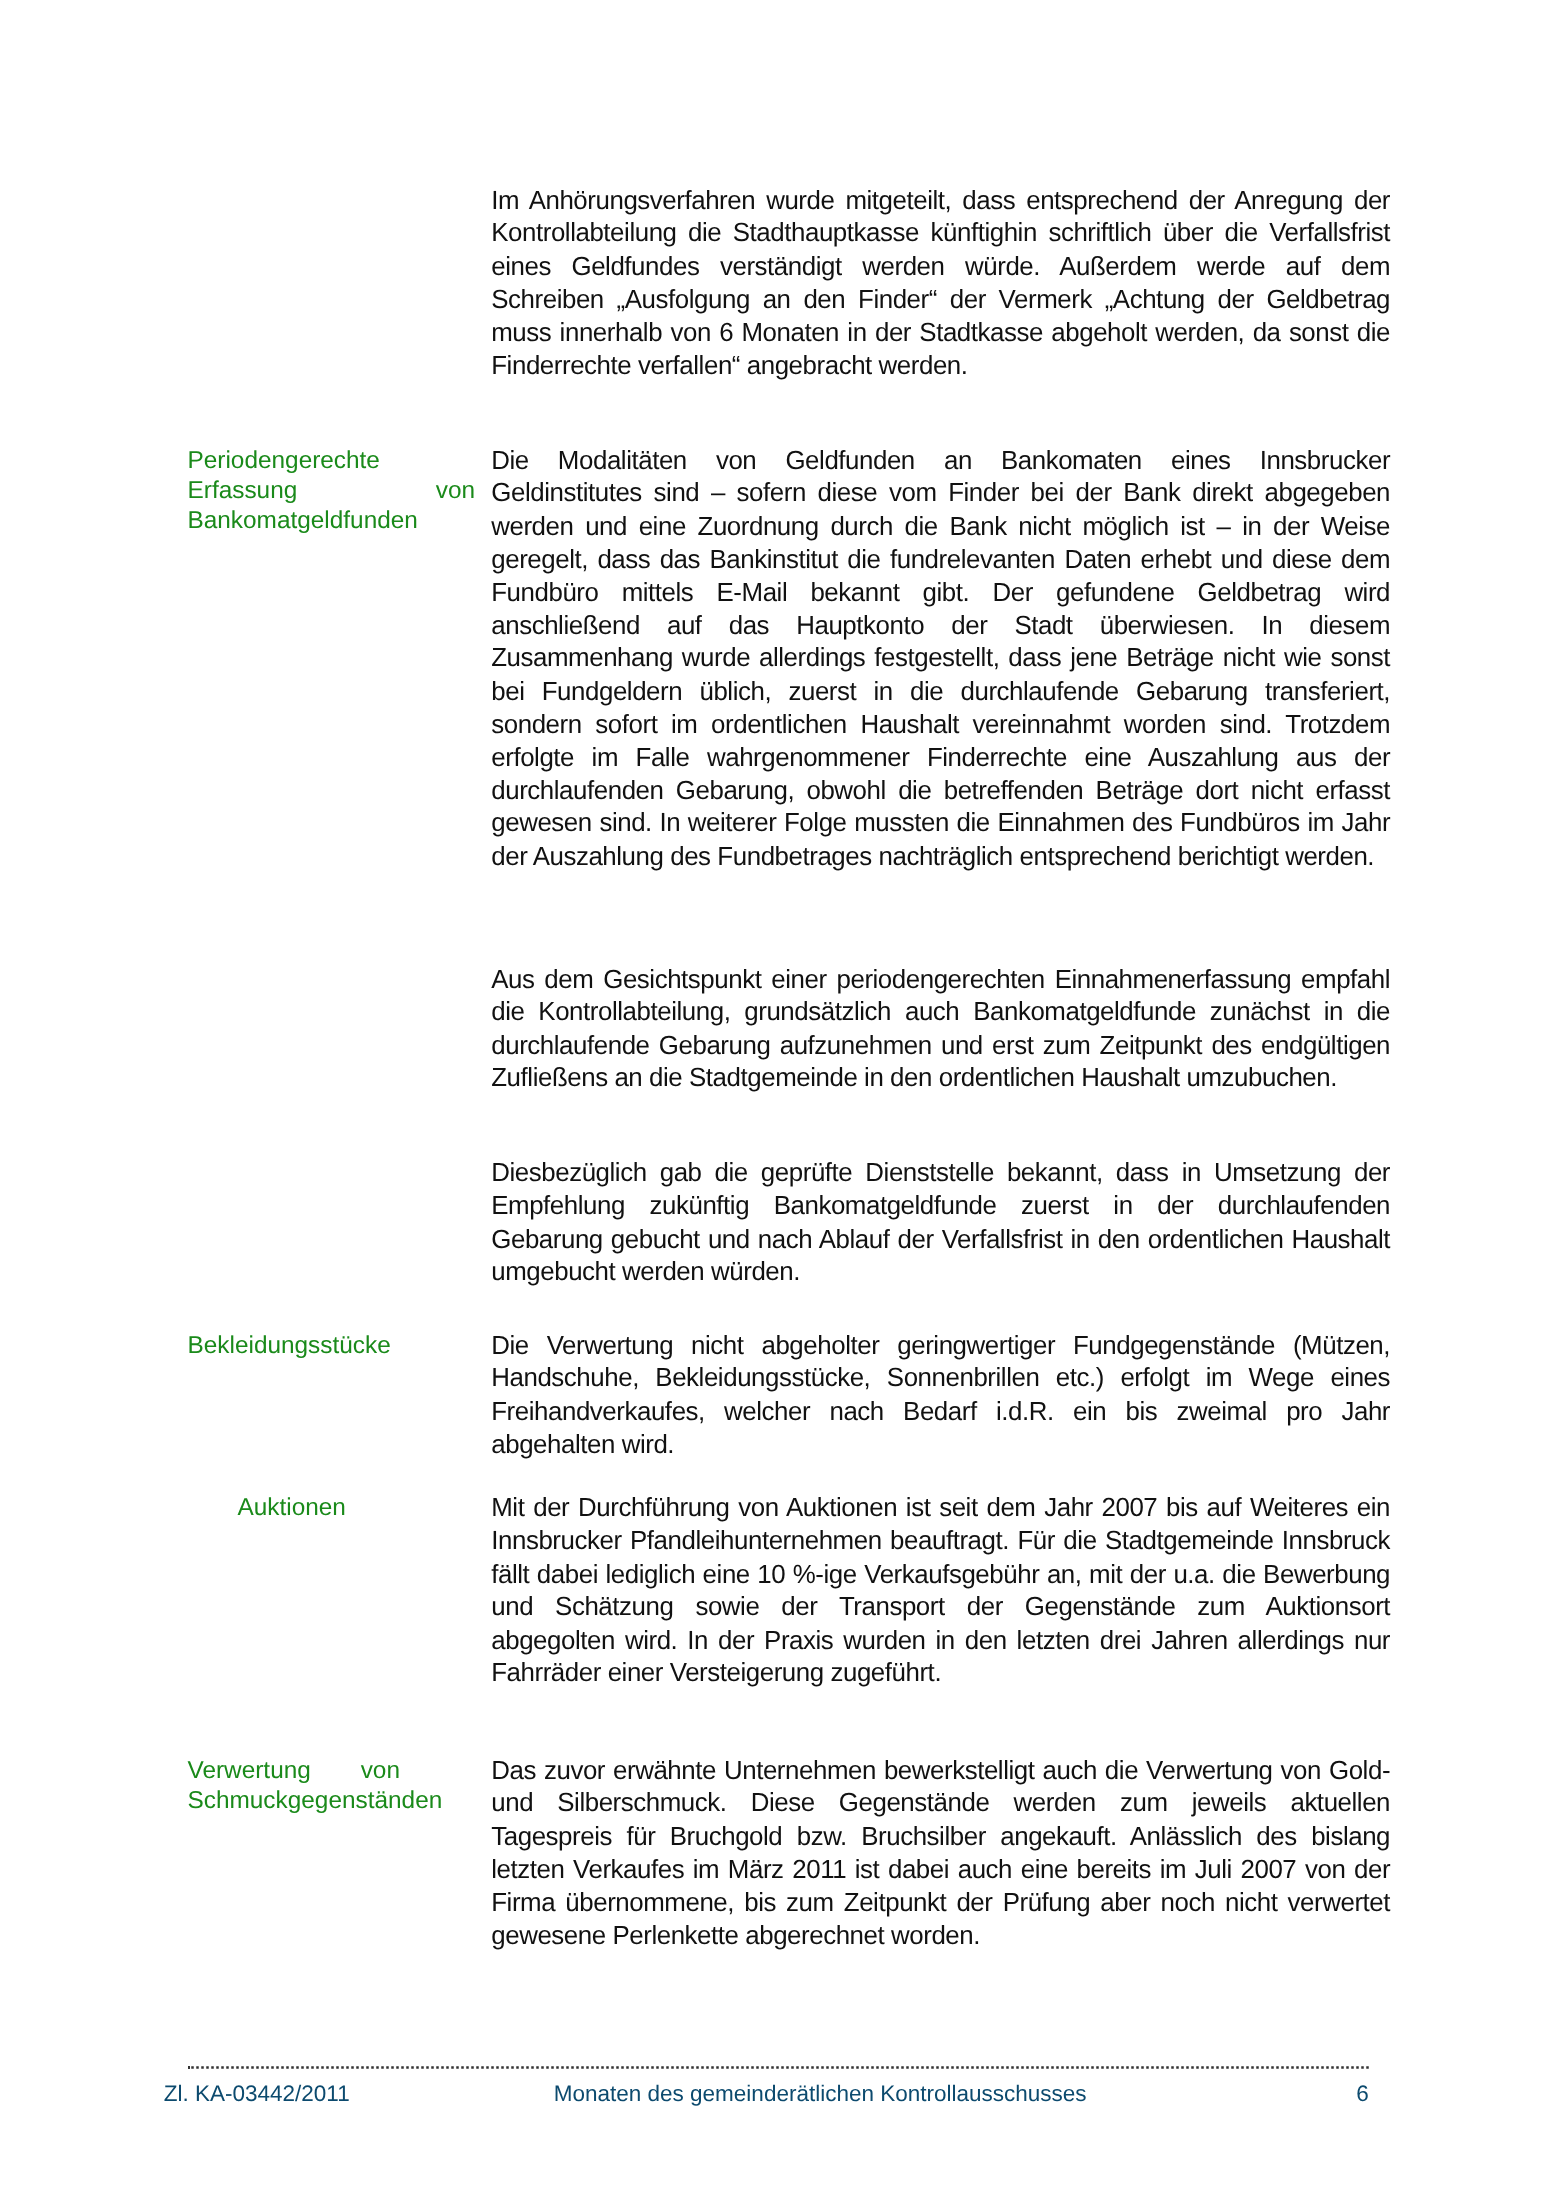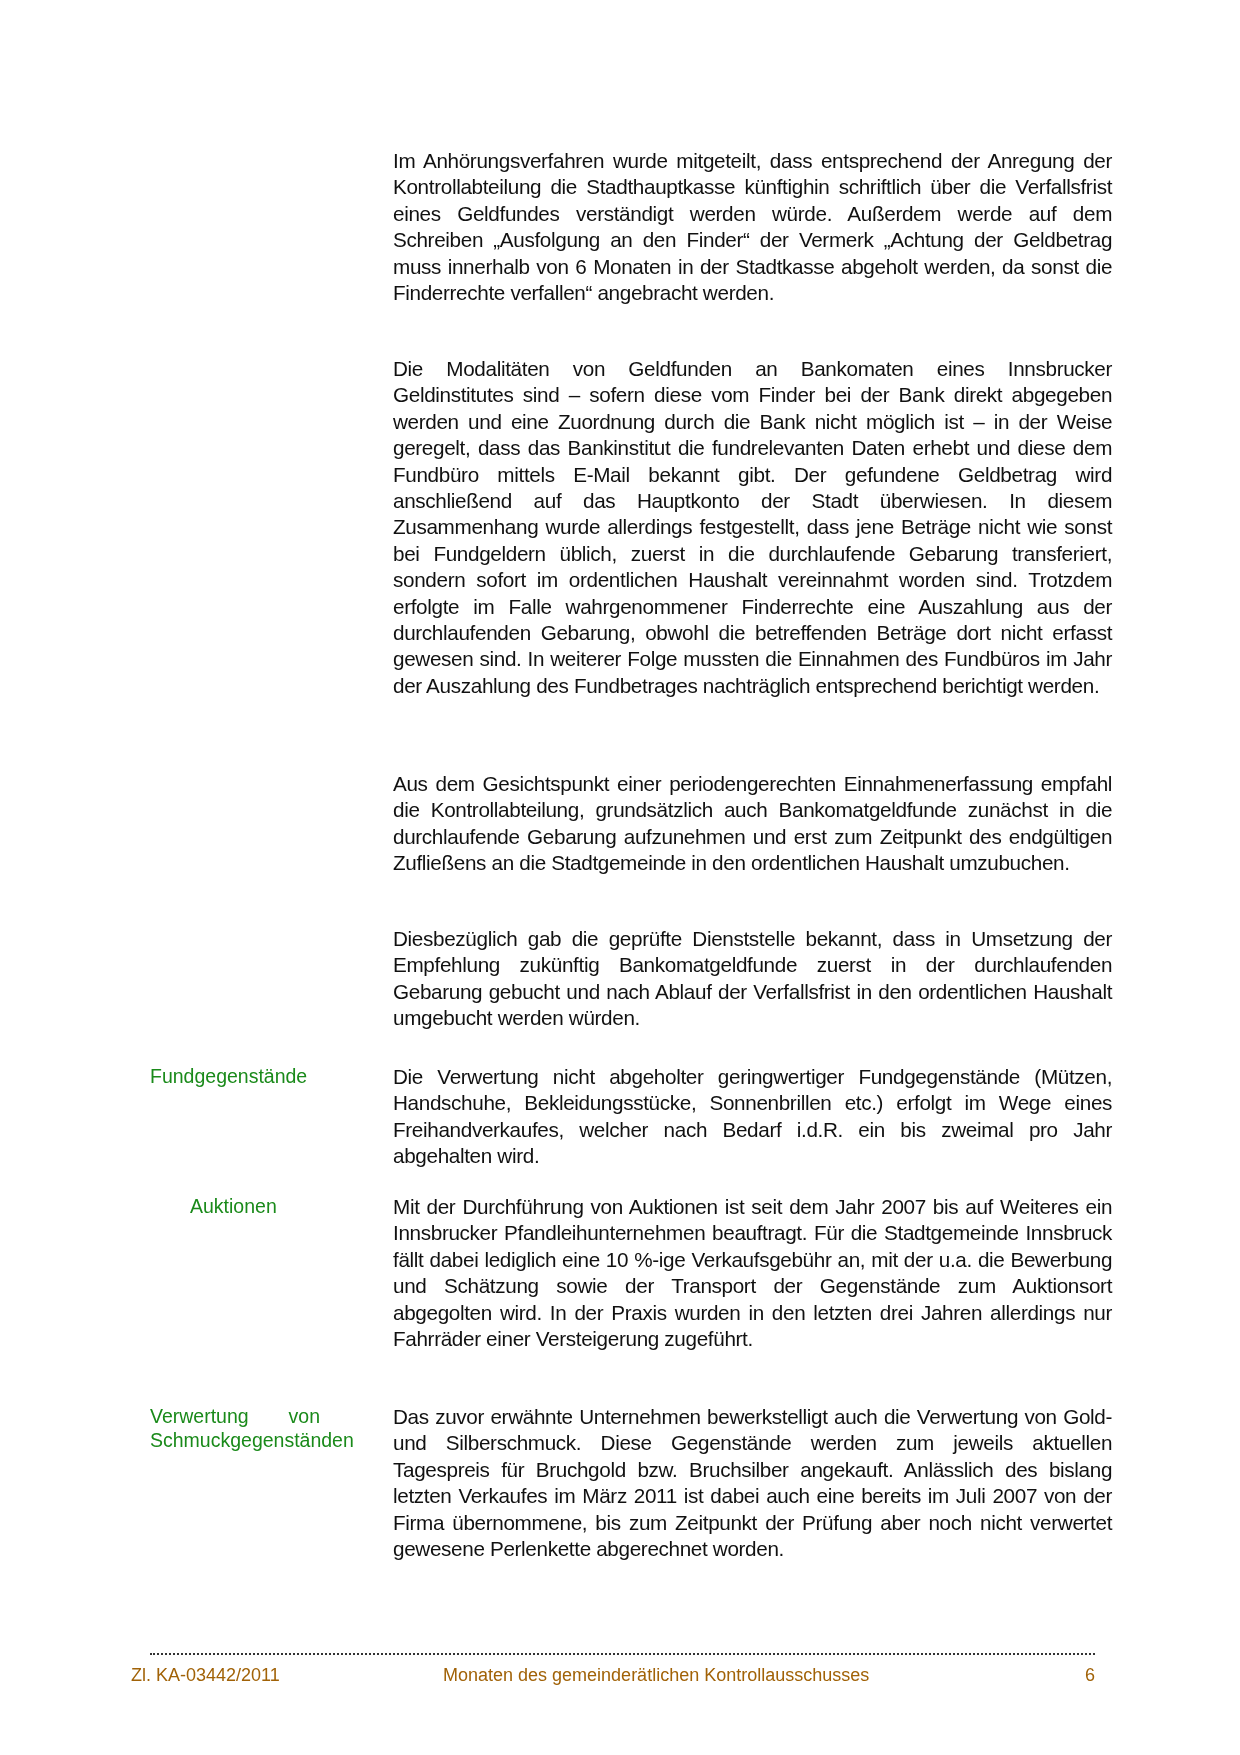--- a/index.html
+++ b/index.html
@@ -14,47 +14,48 @@
       position: absolute; left: 393px; width: 730px;
       font-family: "Liberation Sans", sans-serif; font-size: 21px; line-height: 26.4px;
       color: #111; text-align: justify; letter-spacing: -0.35px;
       transform: scaleX(0.985); transform-origin: left top;
     }
     .body p { margin: 0; }
     .footer-rule {
       position: absolute; left: 150px; top: 1650px; width: 945px; height: 3px;
       border-bottom: 2px dotted #333;
     }
-    .footer { position: absolute; top: 1665px; font-family: "Liberation Sans", sans-serif; font-size: 18px; color: #a16207; }
+    .footer { position: absolute; top: 1665px; font-family: "Liberation Sans", sans-serif; font-size: 18px; color: #0c4a6e; }
     .f-left { left: 131px; }
     .f-mid { left: 443px; }
     .f-right { left: 1085px; }
   </style>
 </head>
 <body>
 
 <div class="page">
 
   <div class="body" style="top:148px;">
     <p>Im Anhörungsverfahren wurde mitgeteilt, dass entsprechend der Anregung der Kontrollabteilung die Stadthauptkasse künftighin schriftlich über die Verfallsfrist eines Geldfundes verständigt werden würde. Außerdem werde auf dem Schreiben „Ausfolgung an den Finder“ der Vermerk „Achtung der Geldbetrag muss innerhalb von 6 Monaten in der Stadtkasse abgeholt werden, da sonst die Finderrechte verfallen“ angebracht werden.</p>
   </div>
 
+  <div class="side" style="top:356px;">Periodengerechte Erfassung von Bankomatgeldfunden</div>
   <div class="body" style="top:356px;">
     <p>Die Modalitäten von Geldfunden an Bankomaten eines Innsbrucker Geldinstitutes sind – sofern diese vom Finder bei der Bank direkt abgegeben werden und eine Zuordnung durch die Bank nicht möglich ist – in der Weise geregelt, dass das Bankinstitut die fundrelevanten Daten erhebt und diese dem Fundbüro mittels E-Mail bekannt gibt. Der gefundene Geldbetrag wird anschließend auf das Hauptkonto der Stadt überwiesen. In diesem Zusammenhang wurde allerdings festgestellt, dass jene Beträge nicht wie sonst bei Fundgeldern üblich, zuerst in die durchlaufende Gebarung transferiert, sondern sofort im ordentlichen Haushalt vereinnahmt worden sind. Trotzdem erfolgte im Falle wahrgenommener Finderrechte eine Auszahlung aus der durchlaufenden Gebarung, obwohl die betreffenden Beträge dort nicht erfasst gewesen sind. In weiterer Folge mussten die Einnahmen des Fundbüros im Jahr der Auszahlung des Fundbetrages nachträglich entsprechend berichtigt werden.</p>
   </div>
 
   <div class="body" style="top:771px;">
     <p>Aus dem Gesichtspunkt einer periodengerechten Einnahmenerfassung empfahl die Kontrollabteilung, grundsätzlich auch Bankomatgeldfunde zunächst in die durchlaufende Gebarung aufzunehmen und erst zum Zeitpunkt des endgültigen Zufließens an die Stadtgemeinde in den ordentlichen Haushalt umzubuchen.</p>
   </div>
 
   <div class="body" style="top:926px;">
     <p>Diesbezüglich gab die geprüfte Dienststelle bekannt, dass in Umsetzung der Empfehlung zukünftig Bankomatgeldfunde zuerst in der durchlaufenden Gebarung gebucht und nach Ablauf der Verfallsfrist in den ordentlichen Haushalt umgebucht werden würden.</p>
   </div>
 
-  <div class="side" style="top:1064px;">Fundgegenstände</div>
+  <div class="side" style="top:1064px;">Bekleidungsstücke</div>
   <div class="body" style="top:1064px;">
     <p>Die Verwertung nicht abgeholter geringwertiger Fundgegenstände (Mützen, Handschuhe, Bekleidungsstücke, Sonnenbrillen etc.) erfolgt im Wege eines Freihandverkaufes, welcher nach Bedarf i.d.R. ein bis zweimal pro Jahr abgehalten wird.</p>
   </div>
 
   <div class="side" style="top:1194px;margin-left:40px;">Auktionen</div>
   <div class="body" style="top:1194px;">
     <p>Mit der Durchführung von Auktionen ist seit dem Jahr 2007 bis auf Weiteres ein Innsbrucker Pfandleihunternehmen beauftragt. Für die Stadtgemeinde Innsbruck fällt dabei lediglich eine 10 %-ige Verkaufsgebühr an, mit der u.a. die Bewerbung und Schätzung sowie der Transport der Gegenstände zum Auktionsort abgegolten wird. In der Praxis wurden in den letzten drei Jahren allerdings nur Fahrräder einer Versteigerung zugeführt.</p>
   </div>
 
   <div class="side" style="top:1404px; width:170px;">Verwertung von Schmuckgegenständen</div>

